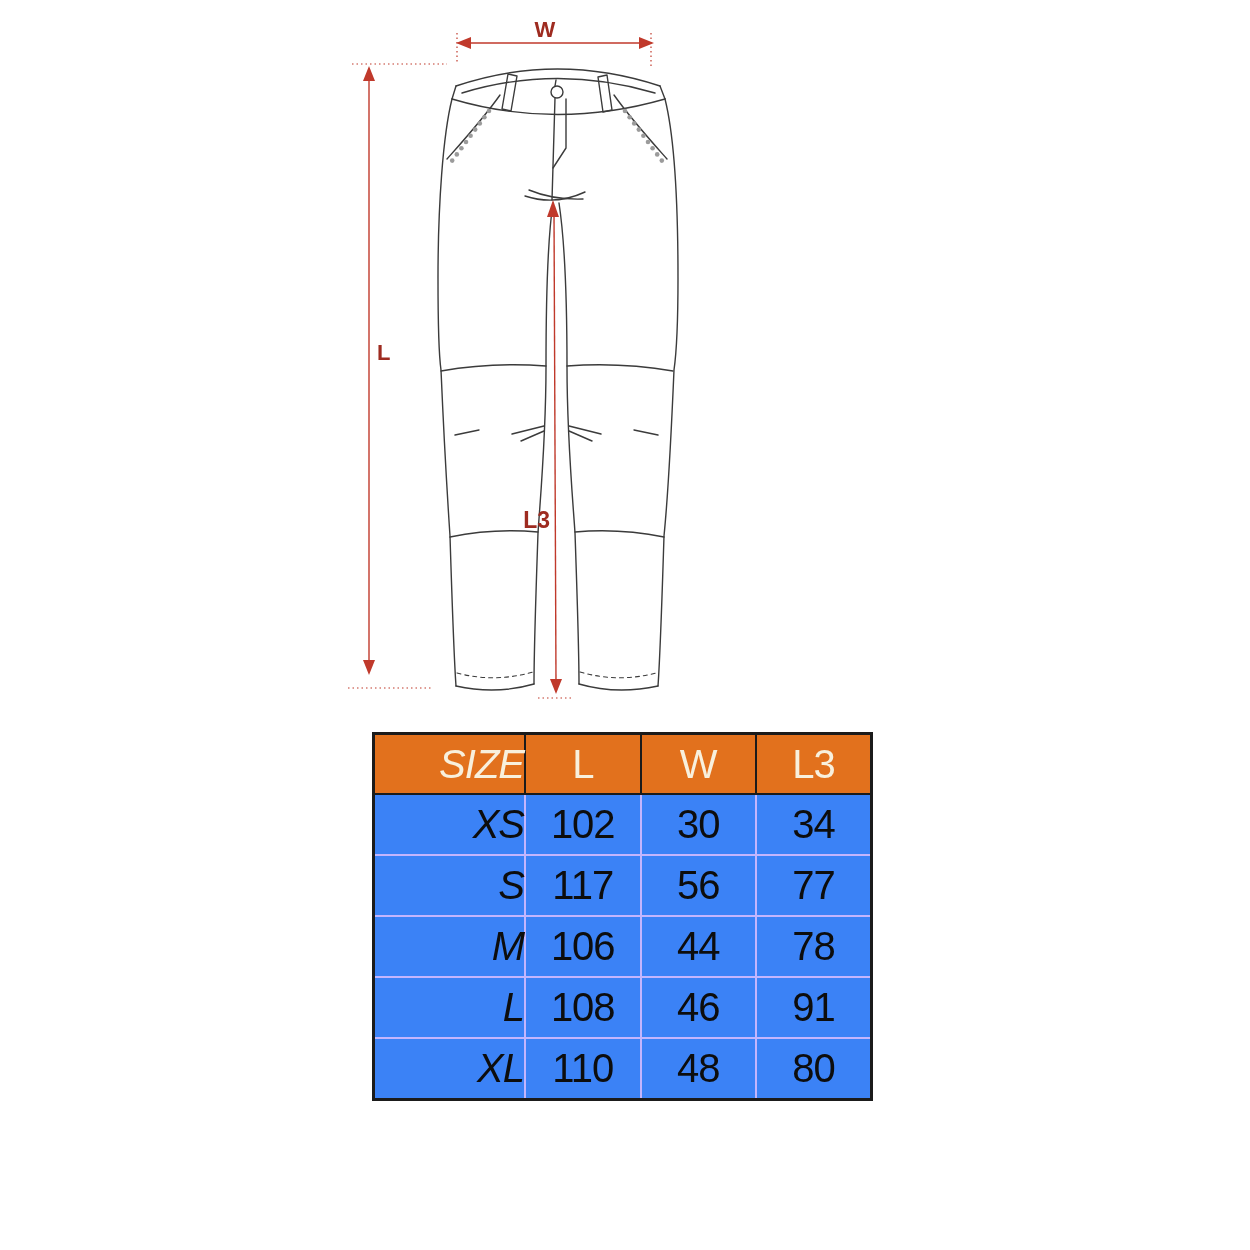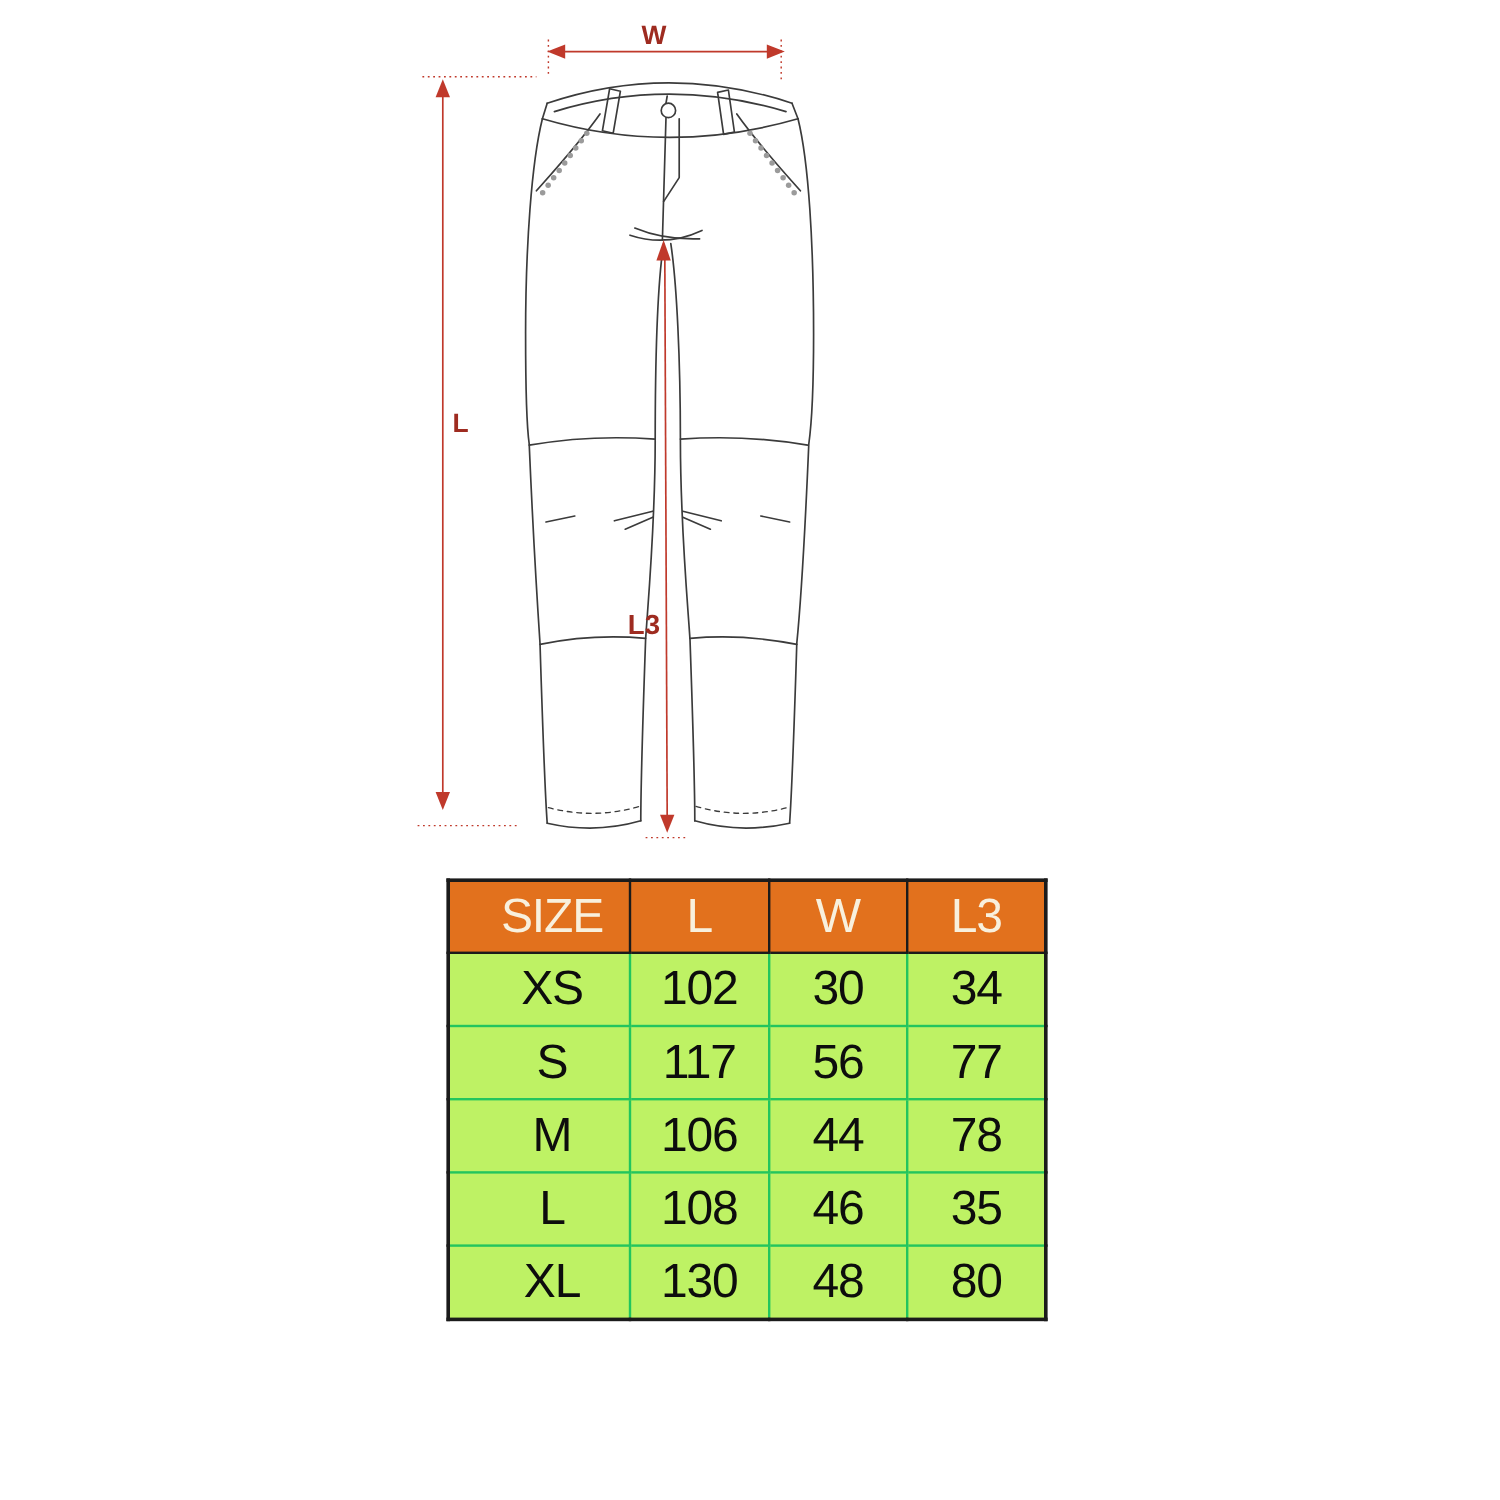--- a/index.html
+++ b/index.html
@@ -11,32 +11,32 @@
   .dim-label{
     font-family:"Liberation Sans", sans-serif;
     font-weight:bold;fill:#9e2b20;
   }
   #size-table{
     position:absolute;left:372px;top:732px;width:501px;
     border-collapse:collapse;table-layout:fixed;
     font-family:"Liberation Sans", sans-serif;
   }
   #size-table td{
-    border:2px solid #22c55e;
-    height:59px;background:#bef264;color:#0d0d0d;
+    border:2px solid #c4b5fd;
+    height:59px;background:#3b82f6;color:#0d0d0d;
     font-size:40px;letter-spacing:-1px;
     text-align:center;vertical-align:middle;
     padding:0;
   }
   #size-table tr.header-row td{
     background:#e2711d;color:#f8f0dd;
     border:2px solid #1b1b1b;height:58px;
   }
   #size-table td.col-size{
-    text-align:center;padding-left:21px;width:128px;
+    text-align:right;padding-left:21px;width:128px;font-style:italic;
   }
   #size-table{border:3px solid #1b1b1b;}
 </style>
 </head>
 <body>
 
 <div id="stage">
 
   <svg id="diagram-svg" width="1250" height="725" viewBox="0 0 1250 725">
 
@@ -158,24 +158,24 @@
       <tr>
         <td class="col-size">M</td>
         <td>106</td>
         <td>44</td>
         <td>78</td>
       </tr>
       <tr>
         <td class="col-size">L</td>
         <td>108</td>
         <td>46</td>
-        <td>35</td>
+        <td>91</td>
       </tr>
       <tr>
         <td class="col-size">XL</td>
-        <td>130</td>
+        <td>110</td>
         <td>48</td>
         <td>80</td>
       </tr>
     </tbody>
   </table>
 
 </div>
 
 </body></html>

